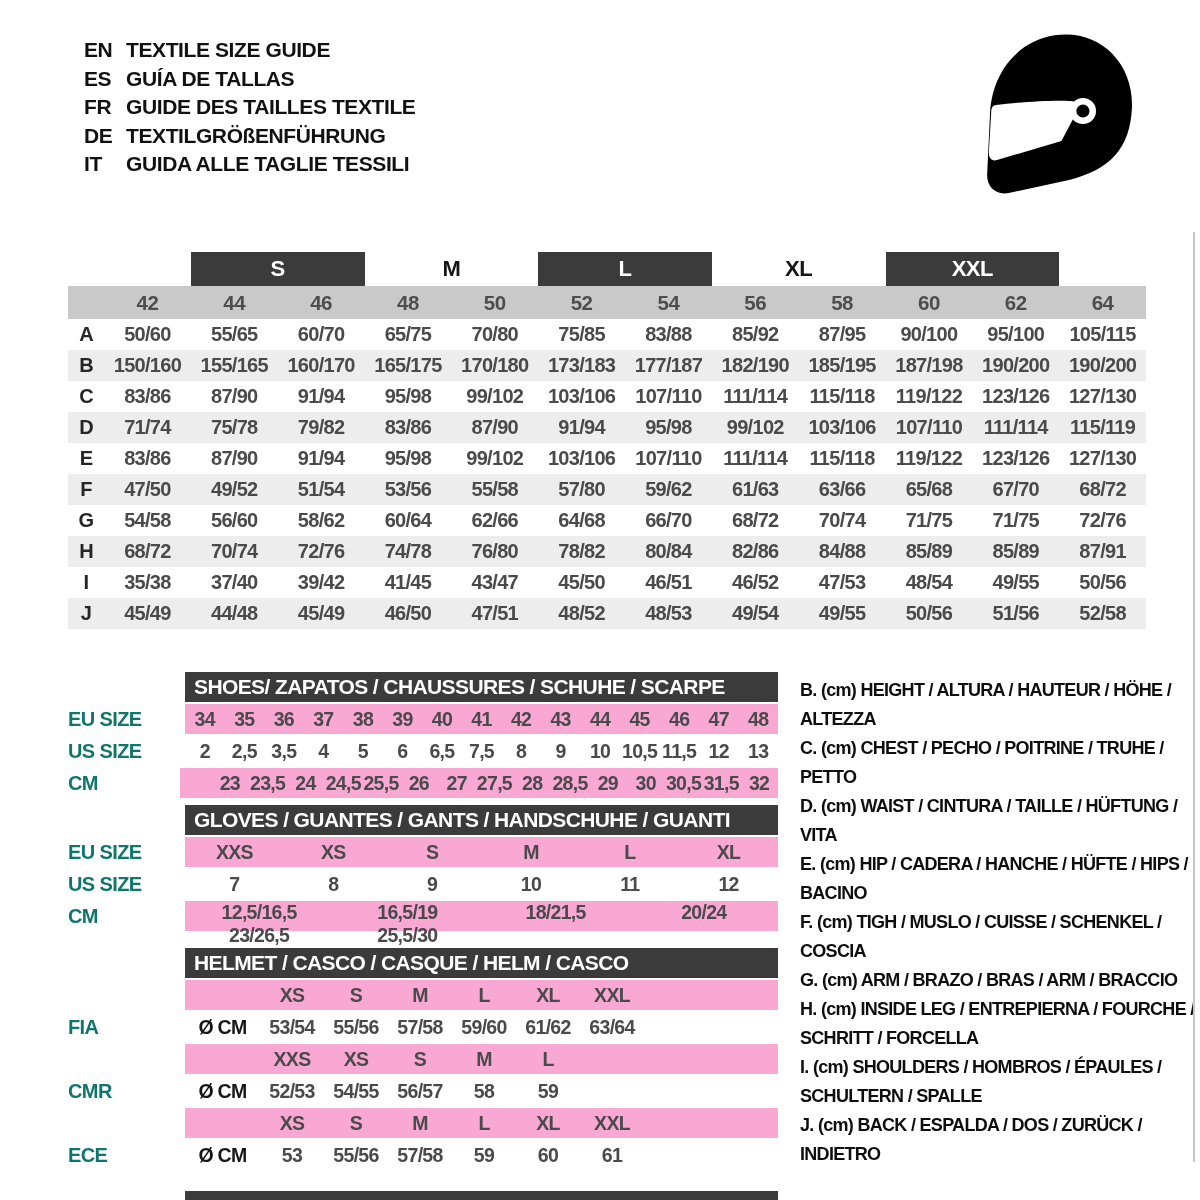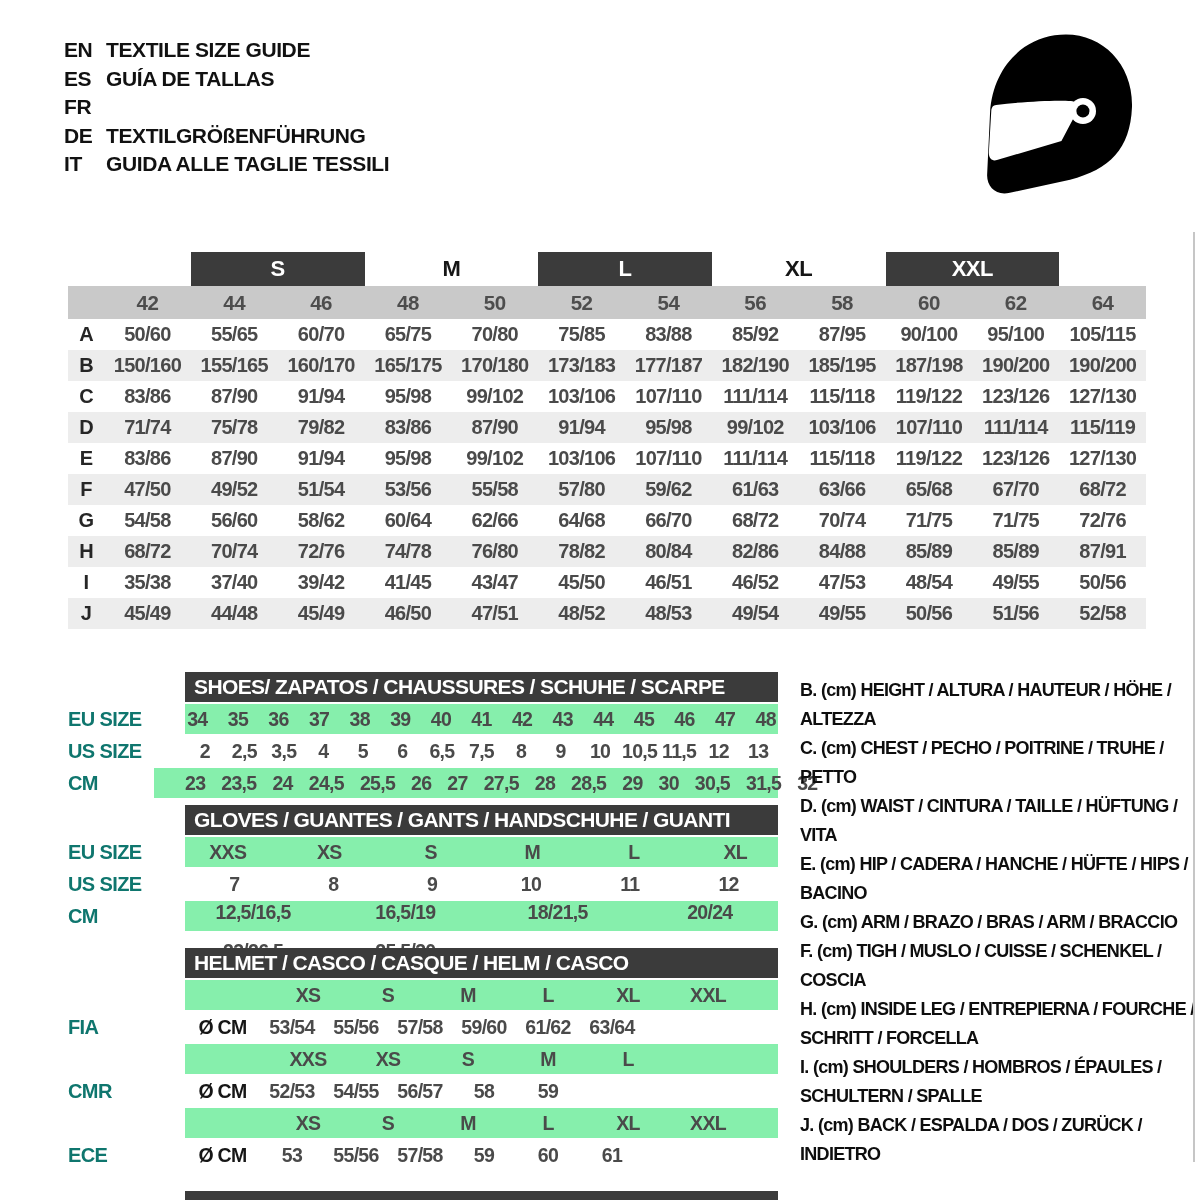--- a/index.html
+++ b/index.html
@@ -3,21 +3,21 @@
 <meta charset="utf-8">
 <style>
   html,body{margin:0;padding:0;}
   body{
     width:1200px;height:1200px;position:relative;overflow:hidden;
     background:#ffffff;
     font-family:"Liberation Sans","DejaVu Sans",sans-serif;
     font-weight:700;color:#111;
   }
   
-  .lang-block{position:absolute;left:64px;top:36px;font-size:21px;letter-spacing:-0.4px;}
+  .lang-block{position:absolute;left:84px;top:36px;font-size:21px;letter-spacing:-0.4px;}
   .lang-row{display:flex;line-height:28.5px;}
   .lang-code{width:42px;}
   
   .helmet-icon{position:absolute;left:972px;top:25px;width:172px;height:172px;}
   
   .main-table{position:absolute;left:68px;top:252px;width:1078px;text-align:center;}
   .grid13{display:grid;grid-template-columns:36px repeat(12,1fr);}
   .band-row{height:34px;}
   .size-box{background:#3b3b3b;color:#fff;font-size:22px;display:flex;align-items:center;justify-content:center;letter-spacing:-0.5px;}
   .size-label{color:#161616;font-size:22px;display:flex;align-items:center;justify-content:center;letter-spacing:-0.5px;}
@@ -28,41 +28,42 @@
   .data-row.alt{background:#ededed;}
   .row-letter{color:#262626;}
   
   .sub{position:absolute;left:68px;width:710px;}
   .sub-row{display:flex;height:30px;margin-bottom:2px;}
   .sub-label{width:117px;display:flex;align-items:center;font-size:20px;letter-spacing:-0.6px;color:#0f766e;}
   .sub-band{width:593px;height:100%;}
   .title-band{background:#3b3b3b;color:#fff;font-size:21px;display:flex;align-items:center;padding-left:9px;box-sizing:border-box;letter-spacing:-0.6px;}
   .cells{display:grid;align-items:center;text-align:center;font-size:19.5px;letter-spacing:-0.7px;color:#4a4a4a;}
   .cells .dia{color:#161616;}
-  .gray{background:#86efac;gap:16px;}
+  .gray{background:#f9a8d4;}
   
   .legend{position:absolute;left:800px;top:676px;width:396px;font-size:18px;line-height:29px;letter-spacing:-0.7px;color:#0e0e0e;}
   
   .bottom-bar{position:absolute;left:185px;top:1191px;width:593px;height:9px;background:#3b3b3b;}
   .right-border{position:absolute;left:1193px;top:232px;width:2px;height:930px;background:#c6c6c6;}
 </style>
 </head>
 <body>
 
 <div class="lang-block" id="langBlock">
     <div class="lang-row">
       <div class="lang-code">EN</div>
       <div class="lang-title">TEXTILE SIZE GUIDE</div>
     </div>
     <div class="lang-row">
       <div class="lang-code">ES</div>
       <div class="lang-title">GUÍA DE TALLAS</div>
     </div>
     <div class="lang-row">
       <div class="lang-code">FR</div>
+      <div class="lang-title">GUIDE DES TAILLES TEXTILE</div>
     </div>
     <div class="lang-row">
       <div class="lang-code">DE</div>
       <div class="lang-title">TEXTILGRÖßENFÜHRUNG</div>
     </div>
     <div class="lang-row">
       <div class="lang-code">IT</div>
       <div class="lang-title">GUIDA ALLE TAGLIE TESSILI</div>
     </div>
   </div>
@@ -443,21 +444,21 @@
         </div>
       </div>
     </div>
 </div>
 
 <div class="legend" id="legendBlock">
     <div class="legend-line">B. (cm) HEIGHT / ALTURA / HAUTEUR / HÖHE / ALTEZZA</div>
     <div class="legend-line">C. (cm) CHEST / PECHO / POITRINE / TRUHE / PETTO</div>
     <div class="legend-line">D. (cm) WAIST / CINTURA / TAILLE / HÜFTUNG / VITA</div>
     <div class="legend-line">E. (cm) HIP / CADERA / HANCHE / HÜFTE / HIPS /  BACINO</div>
+    <div class="legend-line">F. (cm) TIGH / MUSLO / CUISSE / SCHENKEL / COSCIA</div>
     <div class="legend-line">G. (cm) ARM  / BRAZO / BRAS / ARM / BRACCIO</div>
-    <div class="legend-line">F. (cm) TIGH / MUSLO / CUISSE / SCHENKEL / COSCIA</div>
     <div class="legend-line">H. (cm) INSIDE LEG / ENTREPIERNA / FOURCHE / SCHRITT / FORCELLA</div>
     <div class="legend-line">I.  (cm) SHOULDERS / HOMBROS / ÉPAULES / SCHULTERN / SPALLE</div>
     <div class="legend-line">J. (cm) BACK / ESPALDA / DOS / ZURÜCK / INDIETRO</div>
   </div>
 
 <div class="bottom-bar"></div>
 <div class="right-border"></div>
 
 </body></html>

